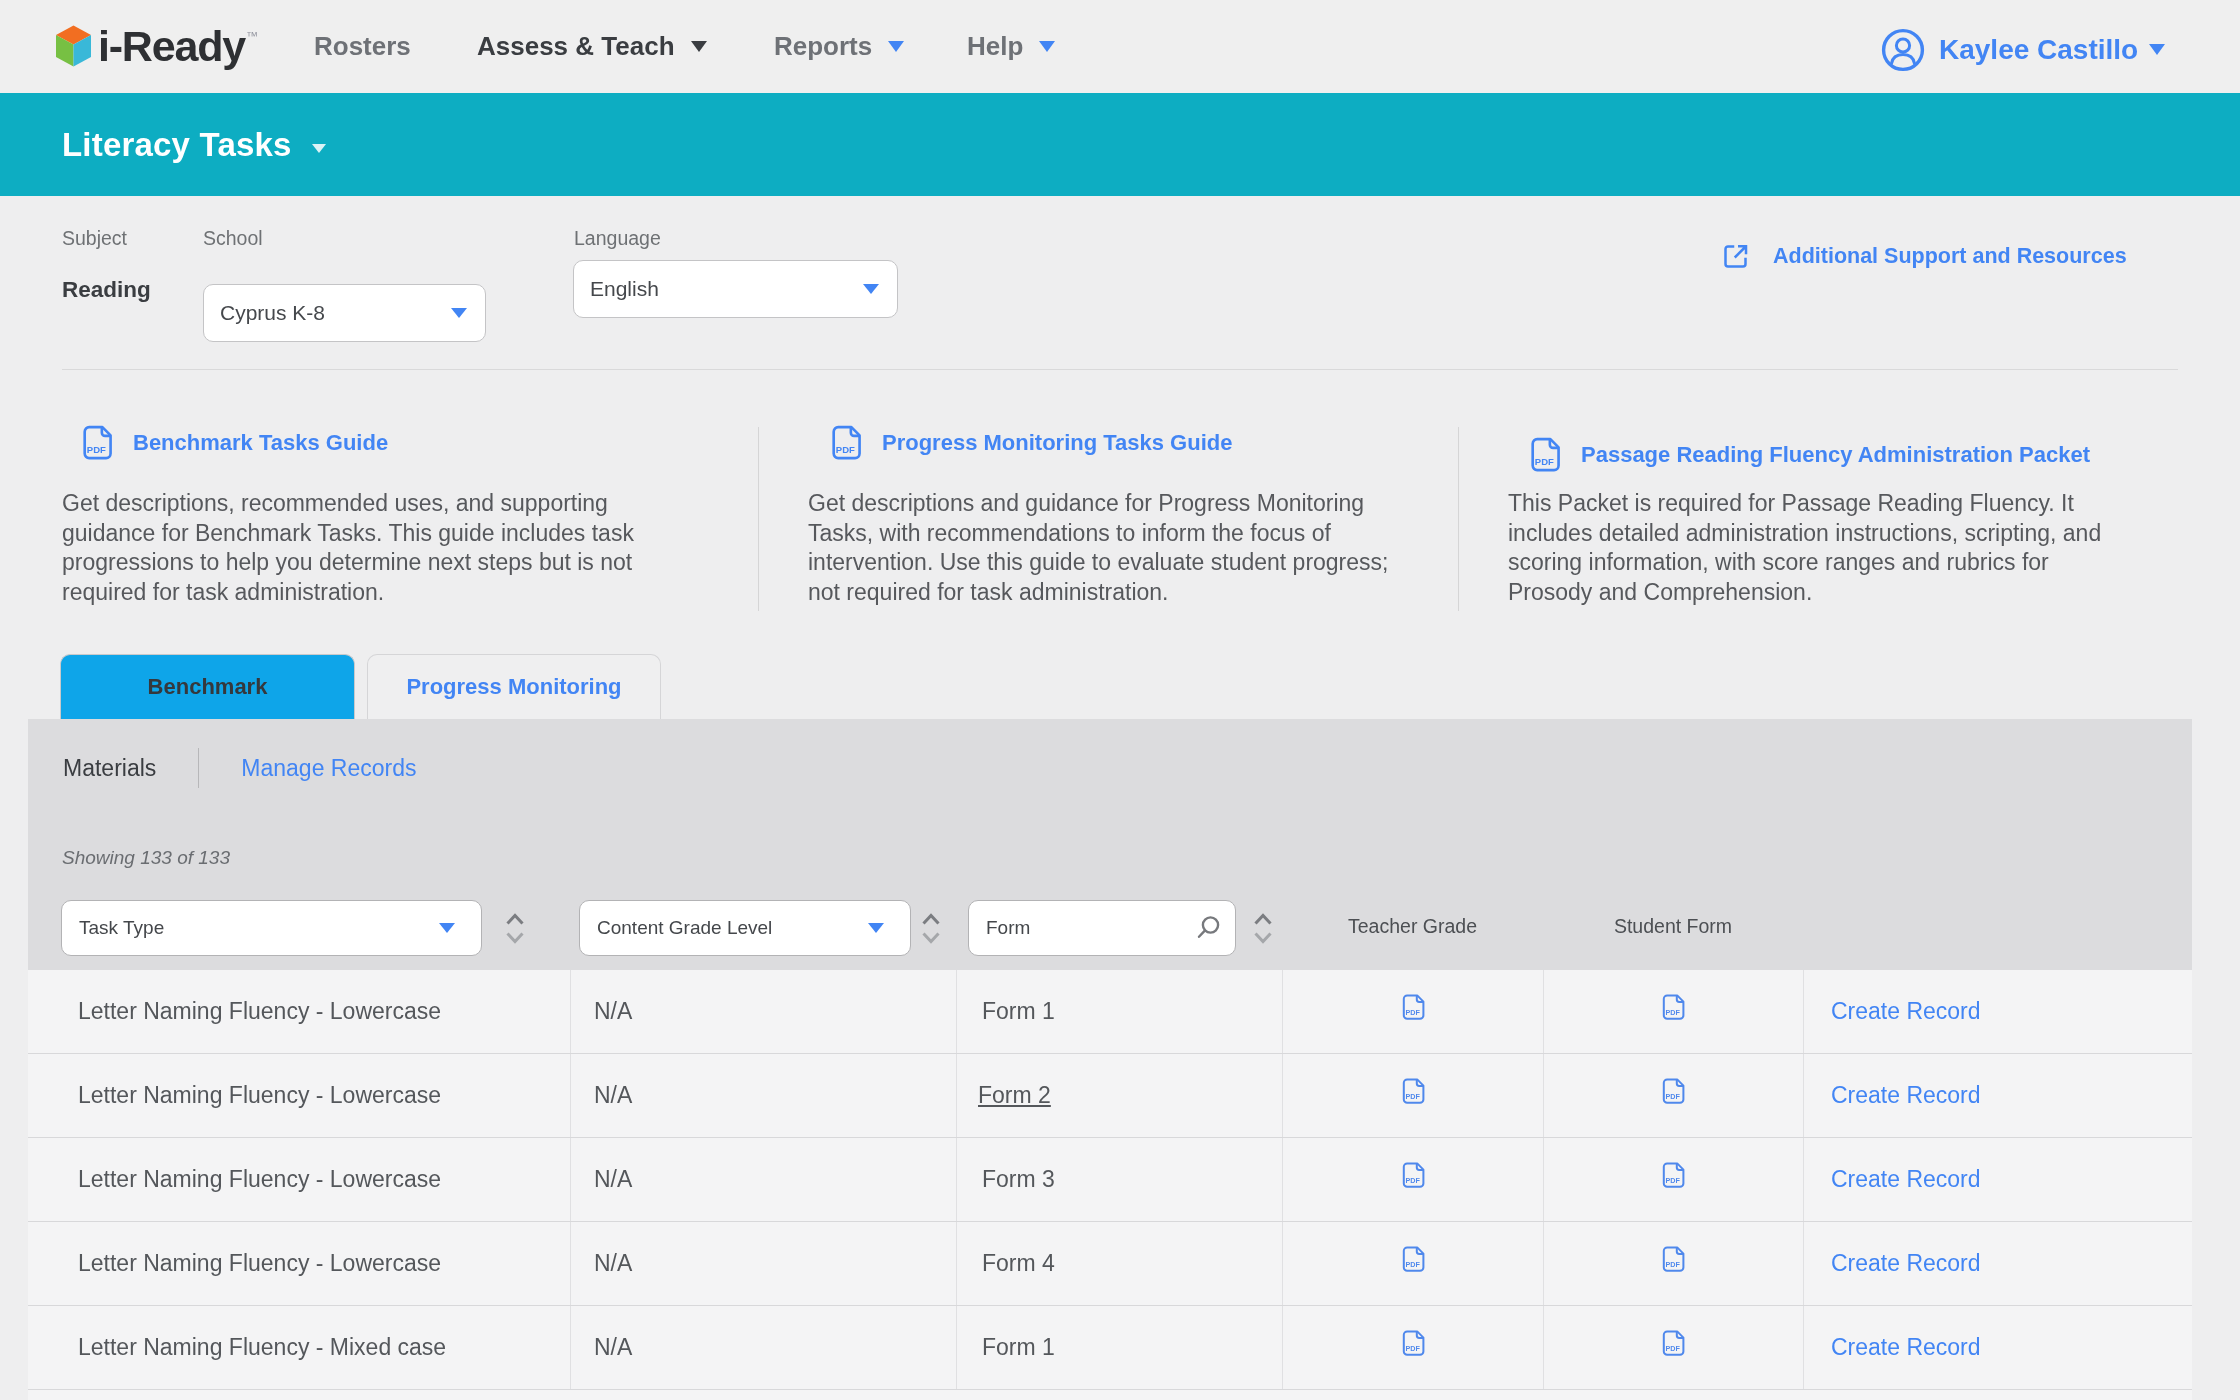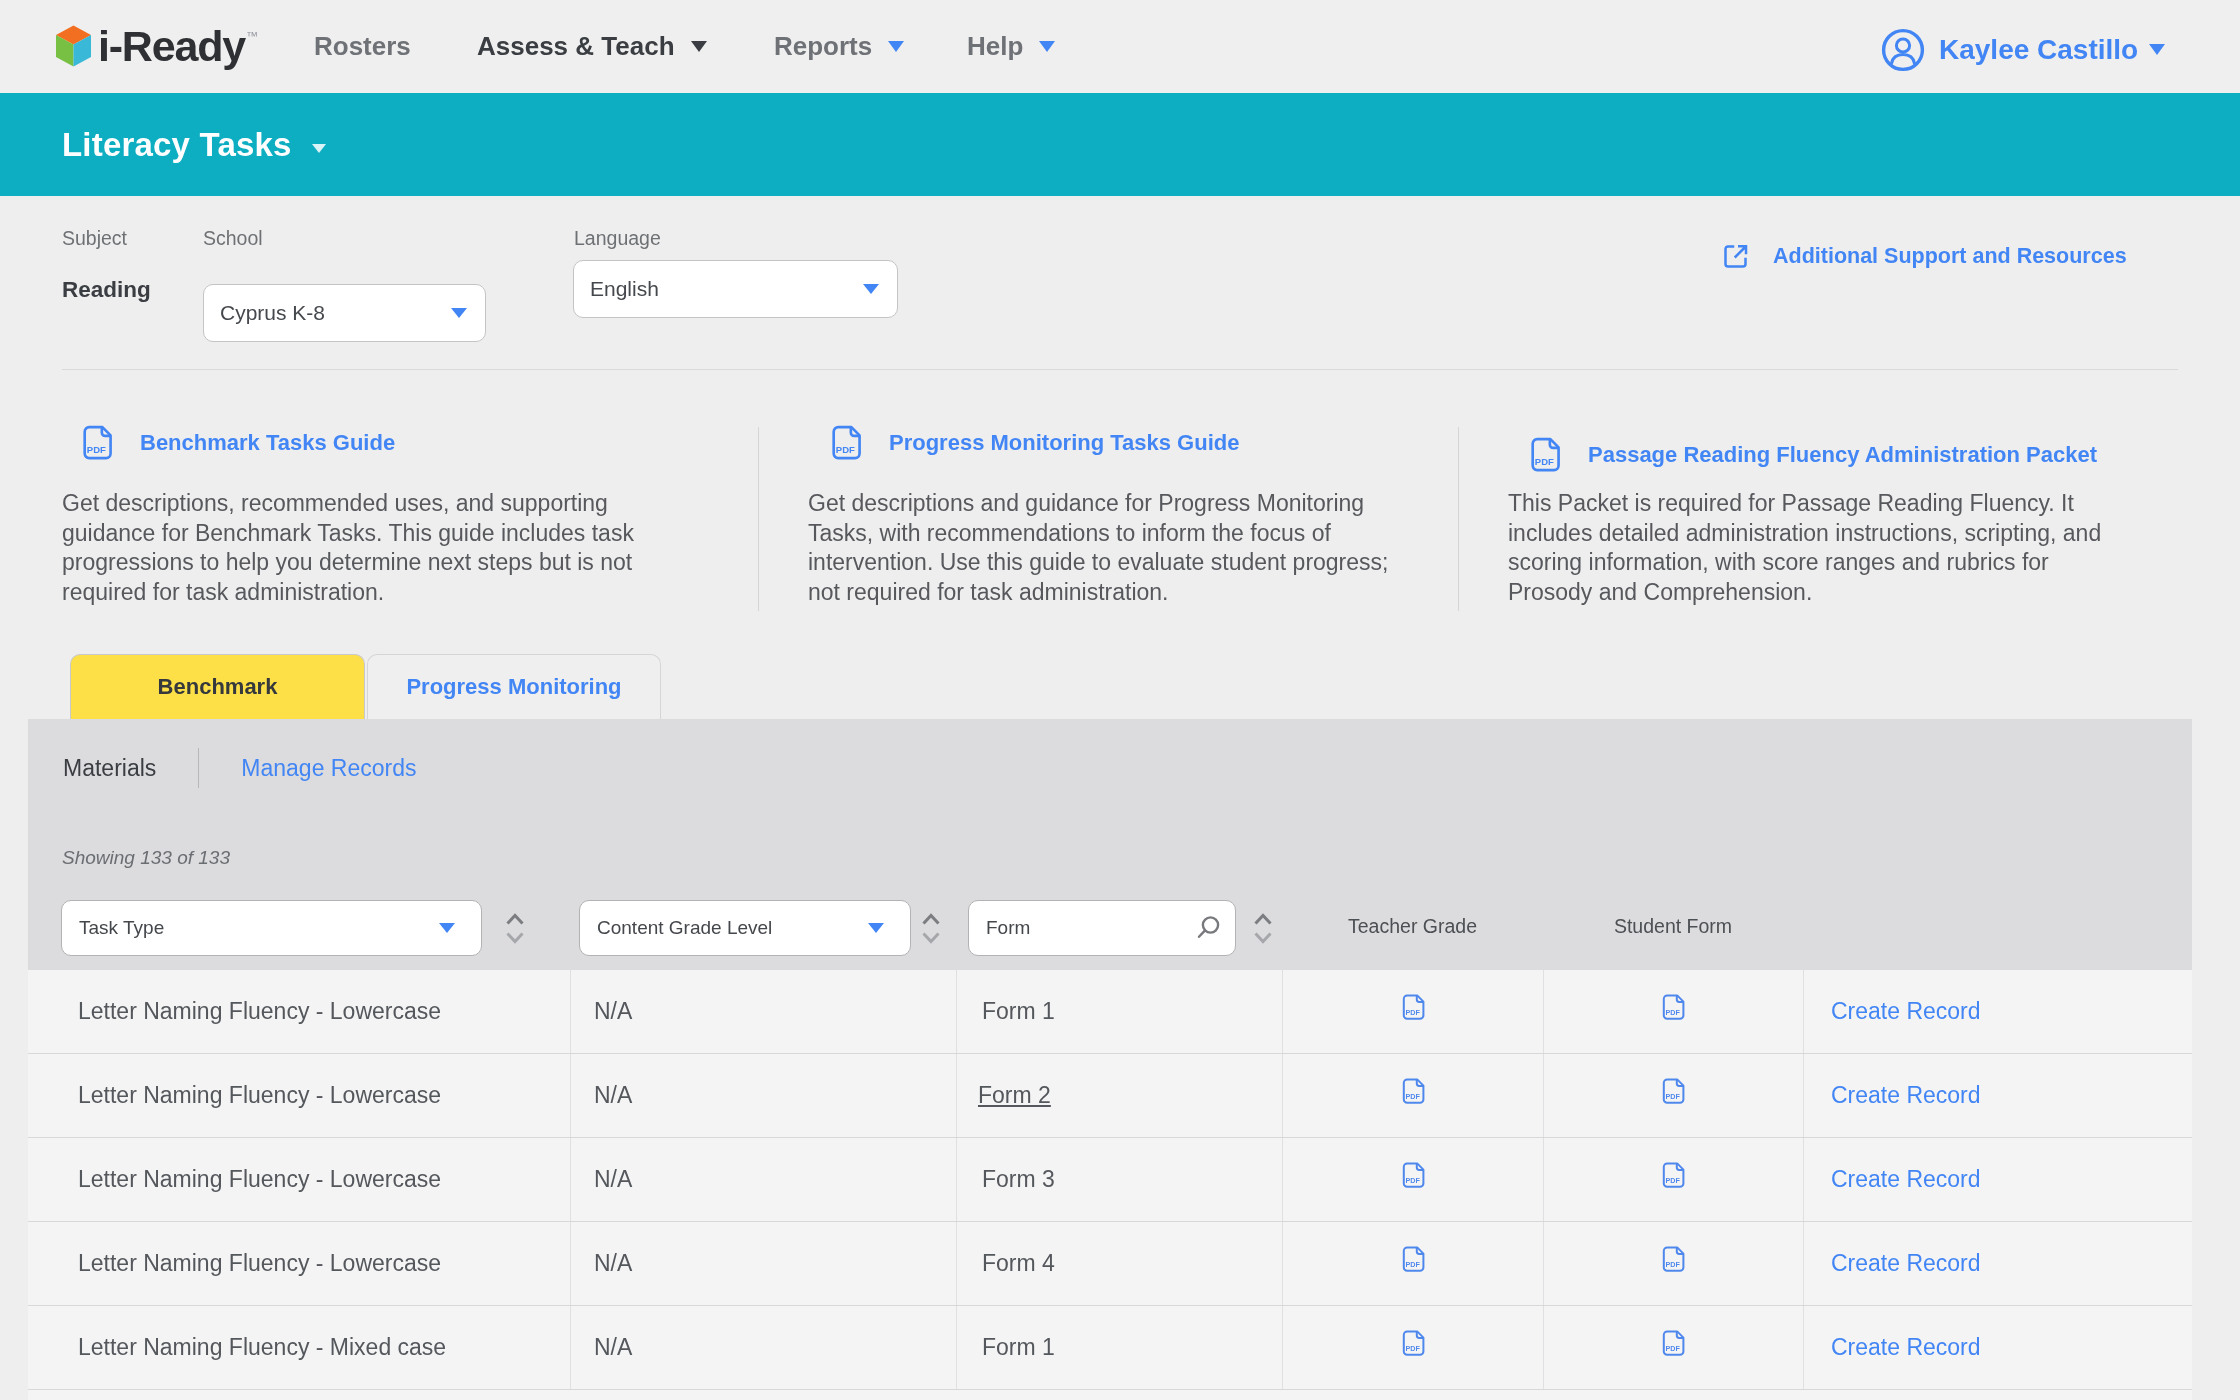--- a/index.html
+++ b/index.html
@@ -36,27 +36,27 @@
   .flabel { font-size:19.5px; color:#6e7174; }
   .subject-value { font-size:22.5px; font-weight:bold; color:#3a3d41; }
   .selectbox { background:#ffffff; border:1.5px solid #c4c4c6; border-radius:10px; height:58px; display:flex; align-items:center; justify-content:space-between; padding:0 18px 0 16px; cursor:pointer; }
   .selectbox .sel-text { font-size:21px; color:#45484c; }
   .res-link { display:flex; align-items:center; gap:22px; color:#4285f4; cursor:pointer; }
   .res-link .res-text { font-size:21.5px; font-weight:bold; }
   .divider-h { height:1px; background:#d9d9da; }
   .divider-v { width:1px; background:#d5d5d6; }
 
   
-  .guide-head { display:flex; align-items:center; gap:26px; cursor:pointer; }
+  .guide-head { display:flex; align-items:center; gap:19px; cursor:pointer; }
   .guide-title { color:#4285f4; font-size:22px; font-weight:bold; }
   .guide-para { font-size:23px; line-height:29.5px; color:#56585c; white-space:pre-line; }
 
   
   .tab { top:654px; height:65px; border:1px solid #c9c9cb; border-bottom:none; border-radius:10px 10px 0 0; display:flex; align-items:center; justify-content:center; font-size:22px; font-weight:bold; cursor:pointer; }
-  .tab-benchmark { left:60px; width:295px; background:#fde047; color:#35383c;margin-left:10px; }
+  .tab-benchmark { left:60px; width:295px; background:#0ea5e9; color:#35383c; }
   .tab-progress { left:367px; width:294px; background:#efeff0; border-color:#d5d5d7; color:#4285f4; }
 
   
   .panel { left:28px; top:719px; width:2164px; height:251px; background:#dcdcde; }
   .subnav { left:63px; top:745px; height:46px; display:flex; align-items:center; }
   .subnav .sn-materials { font-size:23px; color:#3a3d41; }
   .subnav .sn-div { width:1px; height:40px; background:#b7b7b9; margin:0 42px; }
   .subnav .sn-manage { font-size:23px; color:#4285f4; cursor:pointer; }
   .showing { left:62px; top:847px; font-size:19px; font-style:italic; color:#6a6d71; }
 

